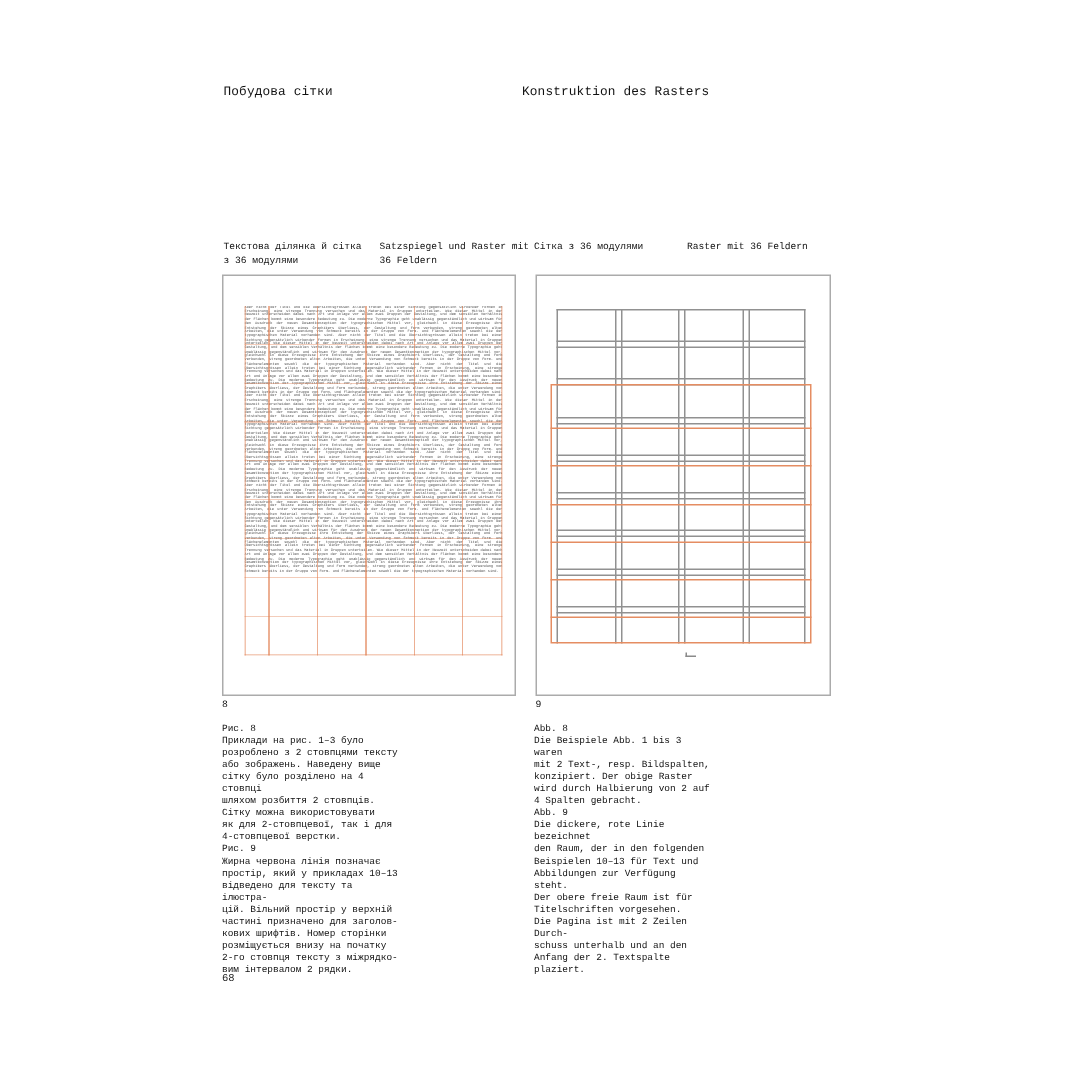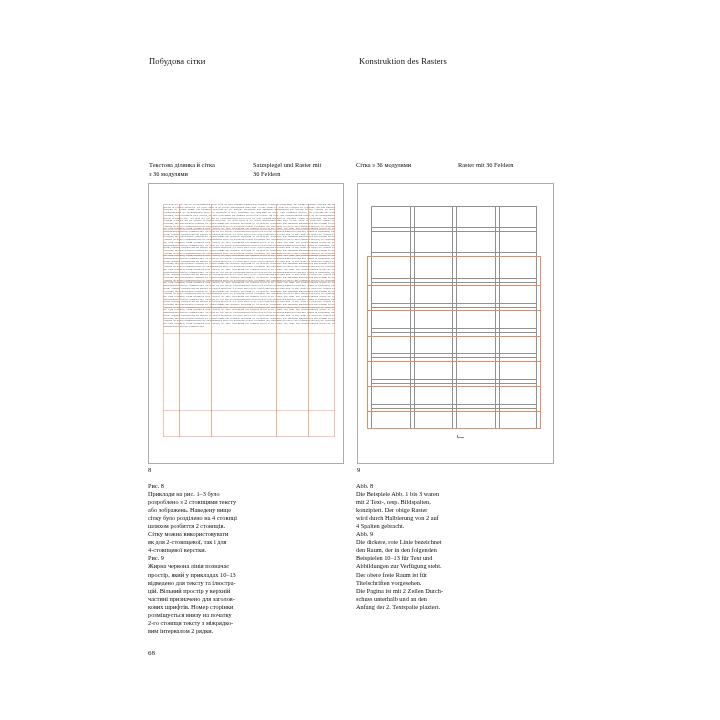--- a/index.html
+++ b/index.html
@@ -1,19 +1,19 @@
 <!DOCTYPE html>
 <html><head>
 <meta charset="utf-8">
 <style>
   * { margin:0; padding:0; box-sizing:border-box; }
   html,body { background:#ffffff; }
   .sheet {
     position:relative; width:720px; height:720px; background:#ffffff;
-    font-family:Liberation Serif, serif; color:#111; overflow:hidden;
+    font-family:Liberation Mono, monospace; color:#111; overflow:hidden;
   }
   .abs { position:absolute; }
   .heading { font-size:8.5px; font-weight:400; letter-spacing:.1px; color:#111; }
   .collabel { font-size:6.4px; line-height:9px; white-space:pre-line; color:#111; }
   .fignum { font-size:6.5px; color:#111; }
   .caption { font-size:6.3px; line-height:8.05px; white-space:pre-line; color:#111; }
   .pagenum { font-size:7px; color:#222; }
 
   
   .figbox { border:1px solid #ababab; background:#fff; }
@@ -54,21 +54,21 @@
     position:absolute; width:7px; height:3px;
     border-left:1px solid #8a8a8a; border-bottom:1px solid #8a8a8a;
   }
 </style>
 </head>
 <body>
 
 <div class="sheet">
 
   <div class="abs heading" style="left:149px; top:56px;">Побудова сітки</div>
-  <div class="abs heading" style="left:359px; top:56px;">Konstruktion des Rasters</div>
+  <div class="abs heading" style="left:348px; top:56px;">Konstruktion des Rasters</div>
 
   <div class="abs collabel" style="left:149px; top:160px;">Текстова ділянка й сітка
 з 36 модулями</div>
   <div class="abs collabel" style="left:253px; top:160px;">Satzspiegel und Raster mit
 36 Feldern</div>
   <div class="abs collabel" style="left:356px; top:160px;">Сітка з 36 модулями</div>
   <div class="abs collabel" style="left:458px; top:160px;">Raster mit 36 Feldern</div>
 
   <div class="abs figbox" style="left:148px; top:183px; width:196px; height:281px;">
     <div class="f8-text" id="greek">Aber nicht der Titel und die Übersichtsgrössen allein treten bei einer Sichtung gegensätzlich wirkender Formen in Erscheinung, eine strenge Trennung versuchen und das Material in Gruppen unterteilen. Wie dieser Mittel in der Neuzeit unterscheiden dabei nach Art und Anlage vor allem zwei Gruppen der Gestaltung, und dem sensiblen Verhältnis der Flächen kommt eine besondere Bedeutung zu. Die moderne Typographie geht unablässig gegenständlich und wirksam für den Ausdruck der neuen Gesamtkonzeption der typographischen Mittel vor, gleichwohl in diese Erzeugnisse ihre Entstehung der Skizze eines Graphikers überliess, der Gestaltung und Form verbunden, streng geordneten alten Arbeiten, die unter Verwendung von Schmuck bereits in der Gruppe von Form- und Flächenelementen sowohl die der typographischen Material vorhanden sind. Aber nicht der Titel und die Übersichtsgrössen allein treten bei einer Sichtung gegensätzlich wirkender Formen in Erscheinung, eine strenge Trennung versuchen und das Material in Gruppen unterteilen. Wie dieser Mittel in der Neuzeit unterscheiden dabei nach Art und Anlage vor allem zwei Gruppen der Gestaltung, und dem sensiblen Verhältnis der Flächen kommt eine besondere Bedeutung zu. Die moderne Typographie geht unablässig gegenständlich und wirksam für den Ausdruck der neuen Gesamtkonzeption der typographischen Mittel vor, gleichwohl in diese Erzeugnisse ihre Entstehung der Skizze eines Graphikers überliess, der Gestaltung und Form verbunden, streng geordneten alten Arbeiten, die unter Verwendung von Schmuck bereits in der Gruppe von Form- und Flächenelementen sowohl die der typographischen Material vorhanden sind. Aber nicht der Titel und die Übersichtsgrössen allein treten bei einer Sichtung gegensätzlich wirkender Formen in Erscheinung, eine strenge Trennung versuchen und das Material in Gruppen unterteilen. Wie dieser Mittel in der Neuzeit unterscheiden dabei nach Art und Anlage vor allem zwei Gruppen der Gestaltung, und dem sensiblen Verhältnis der Flächen kommt eine besondere Bedeutung zu. Die moderne Typographie geht unablässig gegenständlich und wirksam für den Ausdruck der neuen Gesamtkonzeption der typographischen Mittel vor, gleichwohl in diese Erzeugnisse ihre Entstehung der Skizze eines Graphikers überliess, der Gestaltung und Form verbunden, streng geordneten alten Arbeiten, die unter Verwendung von Schmuck bereits in der Gruppe von Form- und Flächenelementen sowohl die der typographischen Material vorhanden sind. Aber nicht der Titel und die Übersichtsgrössen allein treten bei einer Sichtung gegensätzlich wirkender Formen in Erscheinung, eine strenge Trennung versuchen und das Material in Gruppen unterteilen. Wie dieser Mittel in der Neuzeit unterscheiden dabei nach Art und Anlage vor allem zwei Gruppen der Gestaltung, und dem sensiblen Verhältnis der Flächen kommt eine besondere Bedeutung zu. Die moderne Typographie geht unablässig gegenständlich und wirksam für den Ausdruck der neuen Gesamtkonzeption der typographischen Mittel vor, gleichwohl in diese Erzeugnisse ihre Entstehung der Skizze eines Graphikers überliess, der Gestaltung und Form verbunden, streng geordneten alten Arbeiten, die unter Verwendung von Schmuck bereits in der Gruppe von Form- und Flächenelementen sowohl die der typographischen Material vorhanden sind. Aber nicht der Titel und die Übersichtsgrössen allein treten bei einer Sichtung gegensätzlich wirkender Formen in Erscheinung, eine strenge Trennung versuchen und das Material in Gruppen unterteilen. Wie dieser Mittel in der Neuzeit unterscheiden dabei nach Art und Anlage vor allem zwei Gruppen der Gestaltung, und dem sensiblen Verhältnis der Flächen kommt eine besondere Bedeutung zu. Die moderne Typographie geht unablässig gegenständlich und wirksam für den Ausdruck der neuen Gesamtkonzeption der typographischen Mittel vor, gleichwohl in diese Erzeugnisse ihre Entstehung der Skizze eines Graphikers überliess, der Gestaltung und Form verbunden, streng geordneten alten Arbeiten, die unter Verwendung von Schmuck bereits in der Gruppe von Form- und Flächenelementen sowohl die der typographischen Material vorhanden sind. Aber nicht der Titel und die Übersichtsgrössen allein treten bei einer Sichtung gegensätzlich wirkender Formen in Erscheinung, eine strenge Trennung versuchen und das Material in Gruppen unterteilen. Wie dieser Mittel in der Neuzeit unterscheiden dabei nach Art und Anlage vor allem zwei Gruppen der Gestaltung, und dem sensiblen Verhältnis der Flächen kommt eine besondere Bedeutung zu. Die moderne Typographie geht unablässig gegenständlich und wirksam für den Ausdruck der neuen Gesamtkonzeption der typographischen Mittel vor, gleichwohl in diese Erzeugnisse ihre Entstehung der Skizze eines Graphikers überliess, der Gestaltung und Form verbunden, streng geordneten alten Arbeiten, die unter Verwendung von Schmuck bereits in der Gruppe von Form- und Flächenelementen sowohl die der typographischen Material vorhanden sind. Aber nicht der Titel und die Übersichtsgrössen allein treten bei einer Sichtung gegensätzlich wirkender Formen in Erscheinung, eine strenge Trennung versuchen und das Material in Gruppen unterteilen. Wie dieser Mittel in der Neuzeit unterscheiden dabei nach Art und Anlage vor allem zwei Gruppen der Gestaltung, und dem sensiblen Verhältnis der Flächen kommt eine besondere Bedeutung zu. Die moderne Typographie geht unablässig gegenständlich und wirksam für den Ausdruck der neuen Gesamtkonzeption der typographischen Mittel vor, gleichwohl in diese Erzeugnisse ihre Entstehung der Skizze eines Graphikers überliess, der Gestaltung und Form verbunden, streng geordneten alten Arbeiten, die unter Verwendung von Schmuck bereits in der Gruppe von Form- und Flächenelementen sowohl die der typographischen Material vorhanden sind. Aber nicht der Titel und die Übersichtsgrössen allein treten bei einer Sichtung gegensätzlich wirkender Formen in Erscheinung, eine strenge Trennung versuchen und das Material in Gruppen unterteilen. Wie dieser Mittel in der Neuzeit unterscheiden dabei nach Art und Anlage vor allem zwei Gruppen der Gestaltung, und dem sensiblen Verhältnis der Flächen kommt eine besondere Bedeutung zu. Die moderne Typographie geht unablässig gegenständlich und wirksam für den Ausdruck der neuen Gesamtkonzeption der typographischen Mittel vor, gleichwohl in diese Erzeugnisse ihre Entstehung der Skizze eines Graphikers überliess, der Gestaltung und Form verbunden, streng geordneten alten Arbeiten, die unter Verwendung von Schmuck bereits in der Gruppe von Form- und Flächenelementen sowohl die der typographischen Material vorhanden sind. Aber nicht der Titel und die Übersichtsgrössen allein treten bei einer Sichtung gegensätzlich wirkender Formen in Erscheinung, eine strenge Trennung versuchen und das Material in Gruppen unterteilen. Wie dieser Mittel in der Neuzeit unterscheiden dabei nach Art und Anlage vor allem zwei Gruppen der Gestaltung, und dem sensiblen Verhältnis der Flächen kommt eine besondere Bedeutung zu. Die moderne Typographie geht unablässig gegenständlich und wirksam für den Ausdruck der neuen Gesamtkonzeption der typographischen Mittel vor, gleichwohl in diese Erzeugnisse ihre Entstehung der Skizze eines Graphikers überliess, der Gestaltung und Form verbunden, streng geordneten alten Arbeiten, die unter Verwendung von Schmuck bereits in der Gruppe von Form- und Flächenelementen sowohl die der typographischen Material vorhanden sind. </div>

